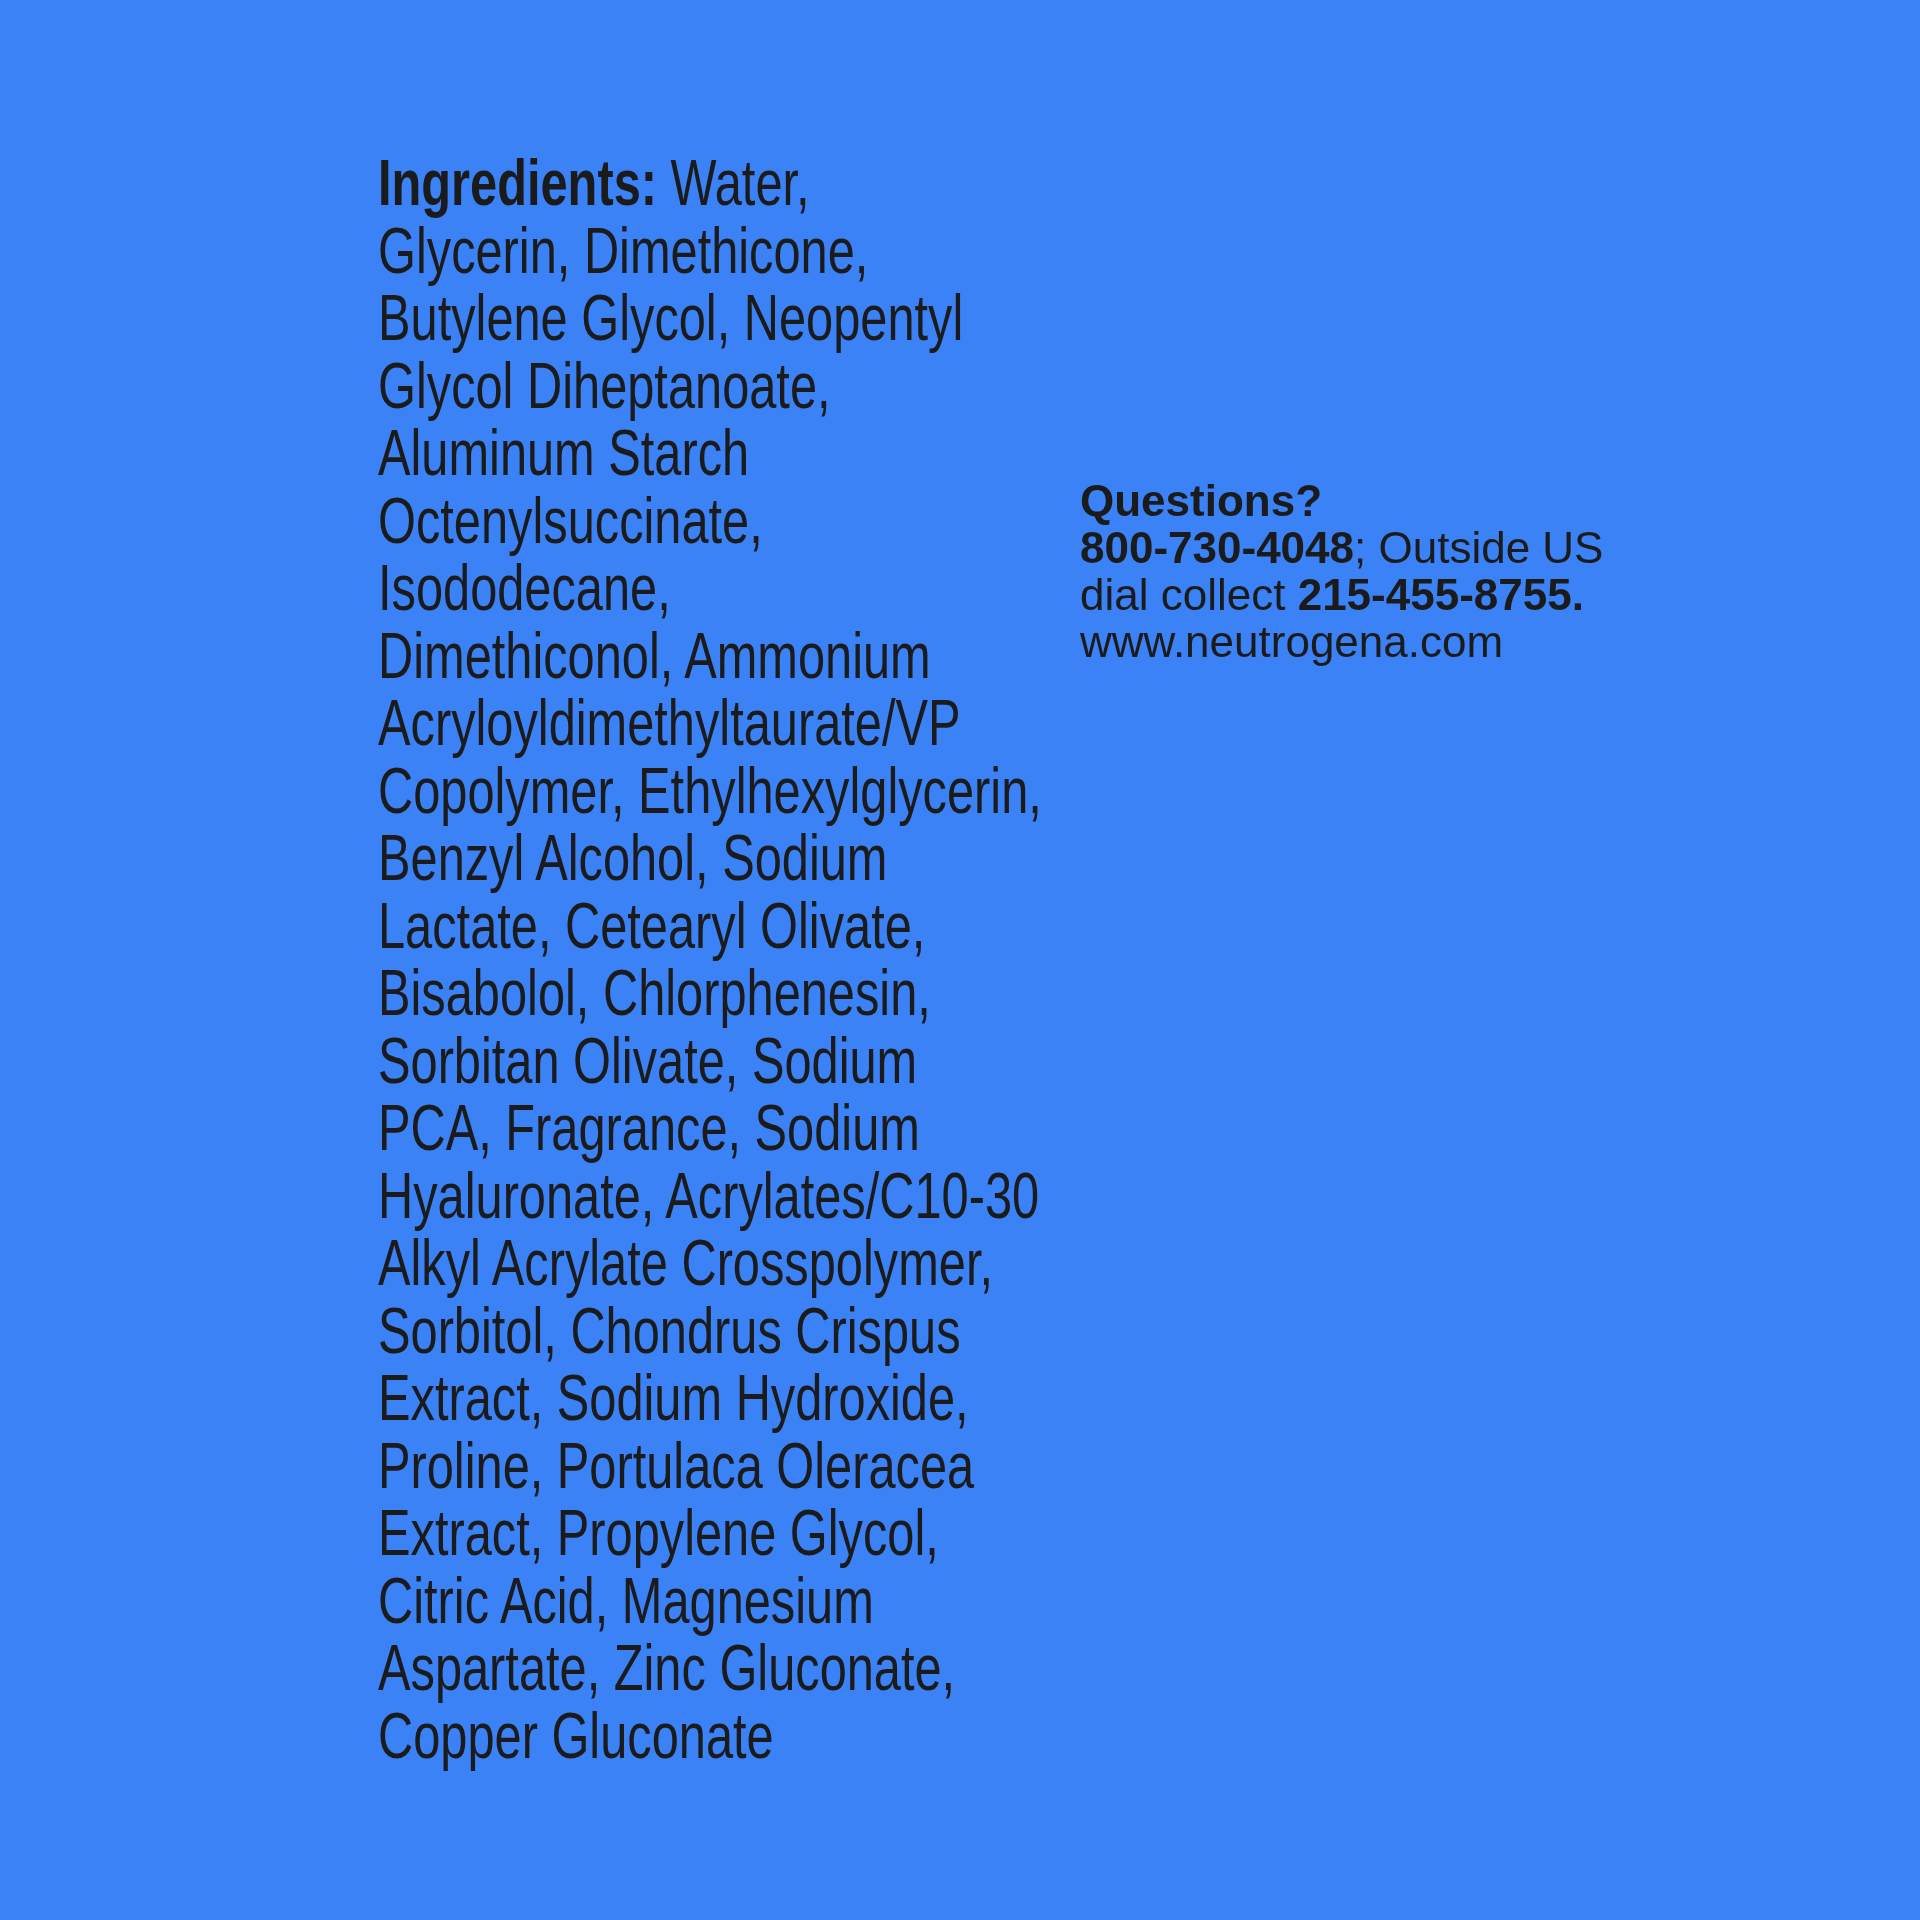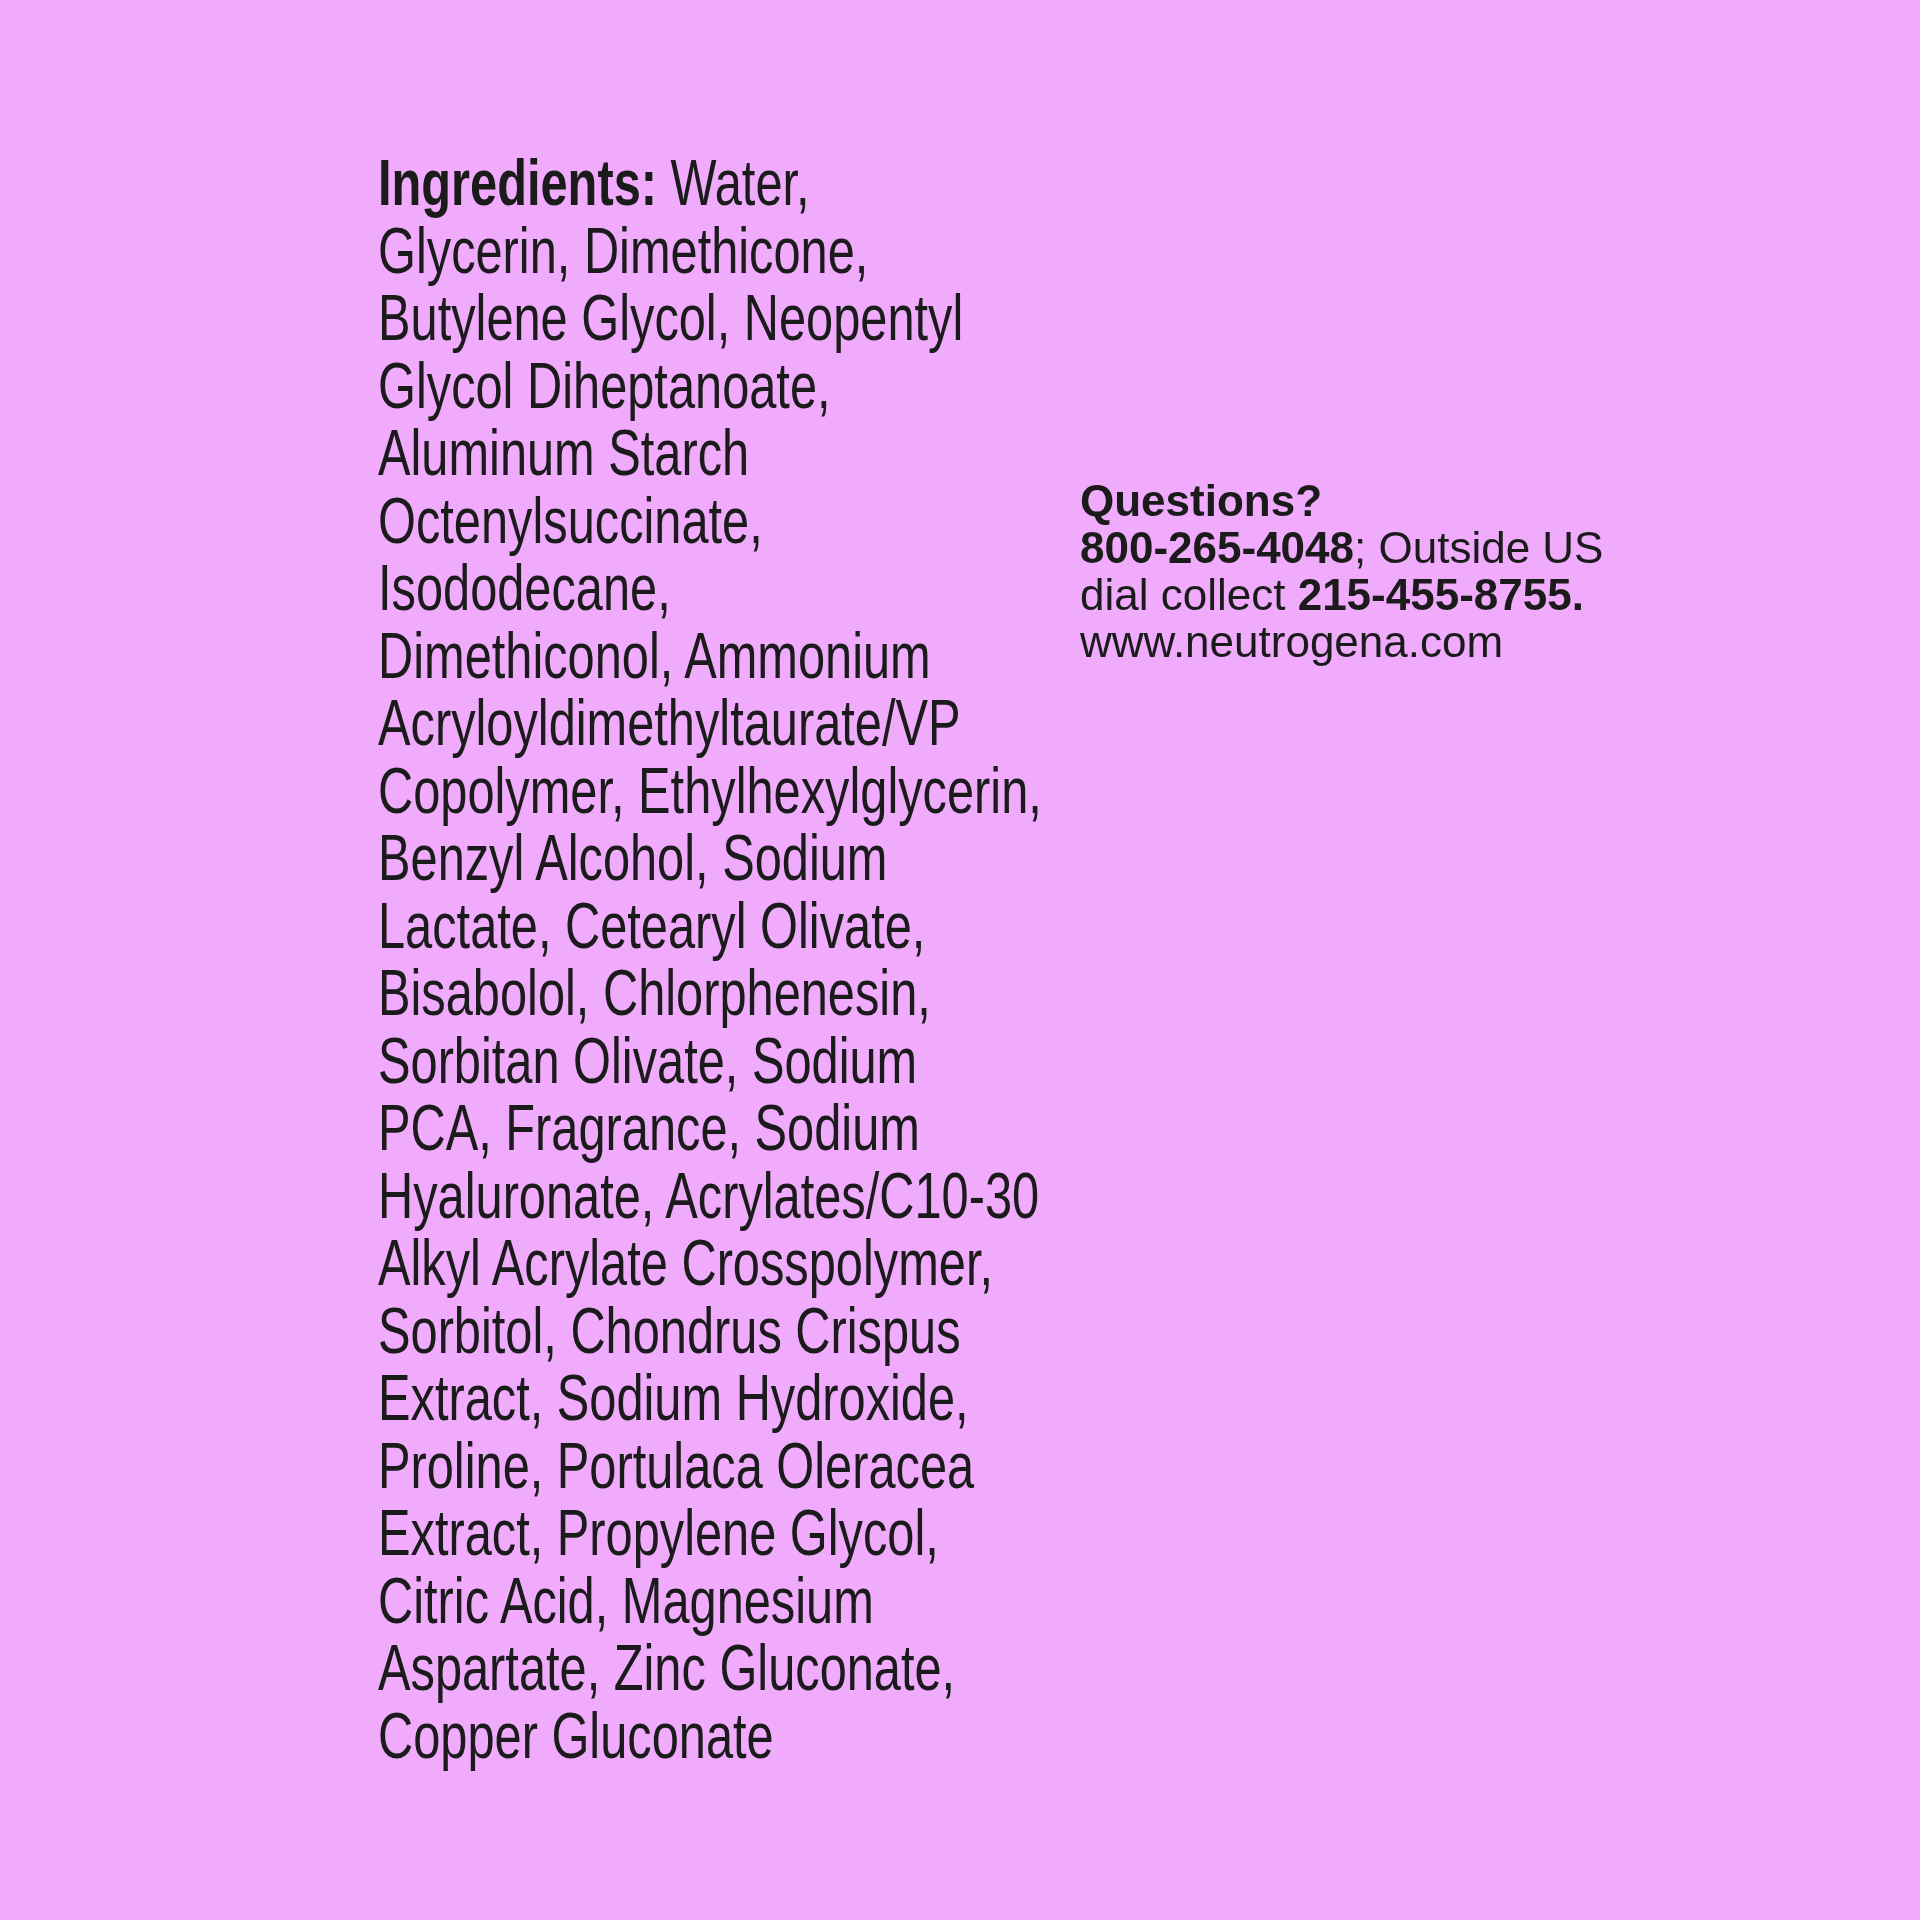--- a/index.html
+++ b/index.html
@@ -11,21 +11,21 @@
     width: 1920px;
     height: 1920px;
     position: relative;
     overflow: hidden;
     font-family: "Liberation Sans", "DejaVu Sans", sans-serif;
     color: #1b1b1b;
   }
   .label-page {
     position: absolute;
     inset: 0;
-    background: #f0abfc;
+    background: #3b82f6;
   }
   .text-block {
     margin: 0;
     white-space: pre-line;
     color: #1b1b1b;
   }
   .b { font-weight: 700; }
   .sup {
     font-size: 0.55em;
     position: relative;
@@ -97,19 +97,19 @@
 Proline, Portulaca Oleracea
 Extract, Propylene Glycol,
 Citric Acid, Magnesium
 Aspartate, Zinc Gluconate,
 Copper Gluconate</span></p>
   </div>
 
 
   <div class="col-questions">
     <p class="text-block"><span class="b">Questions?</span><span>
-</span><span class="b">800-265-4048</span><span>; Outside US
+</span><span class="b">800-730-4048</span><span>; Outside US
 dial collect </span><span class="b">215-455-8755.</span><span>
 www.neutrogena.com</span></p>
   </div>
 
 
 </div>
 
 </body></html>

